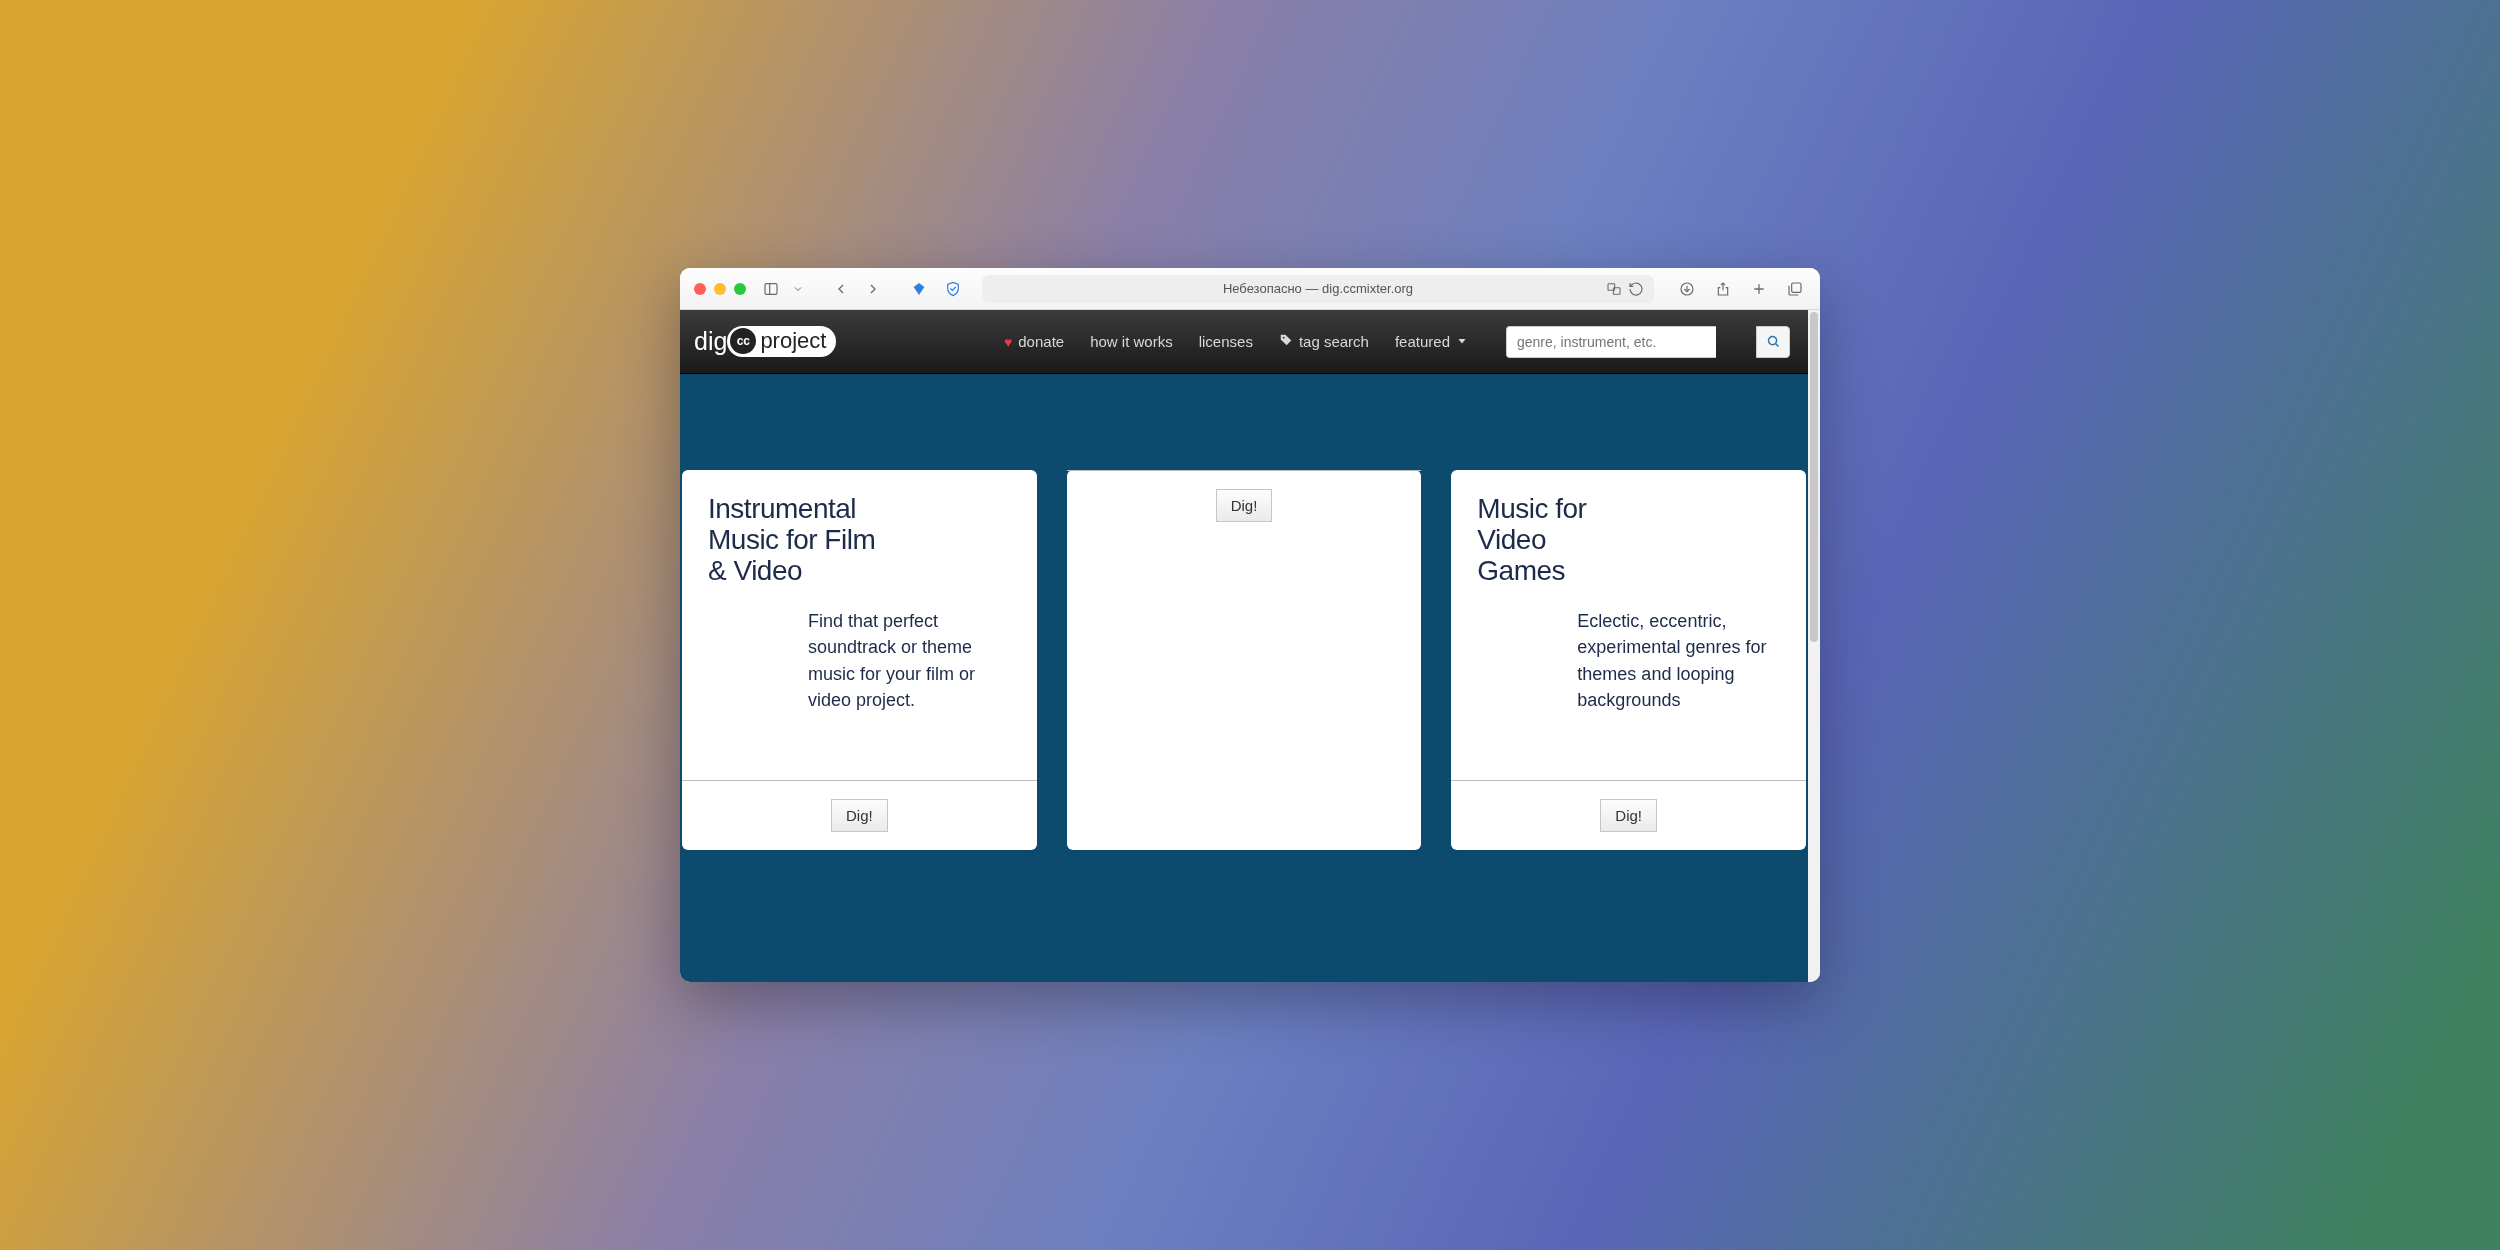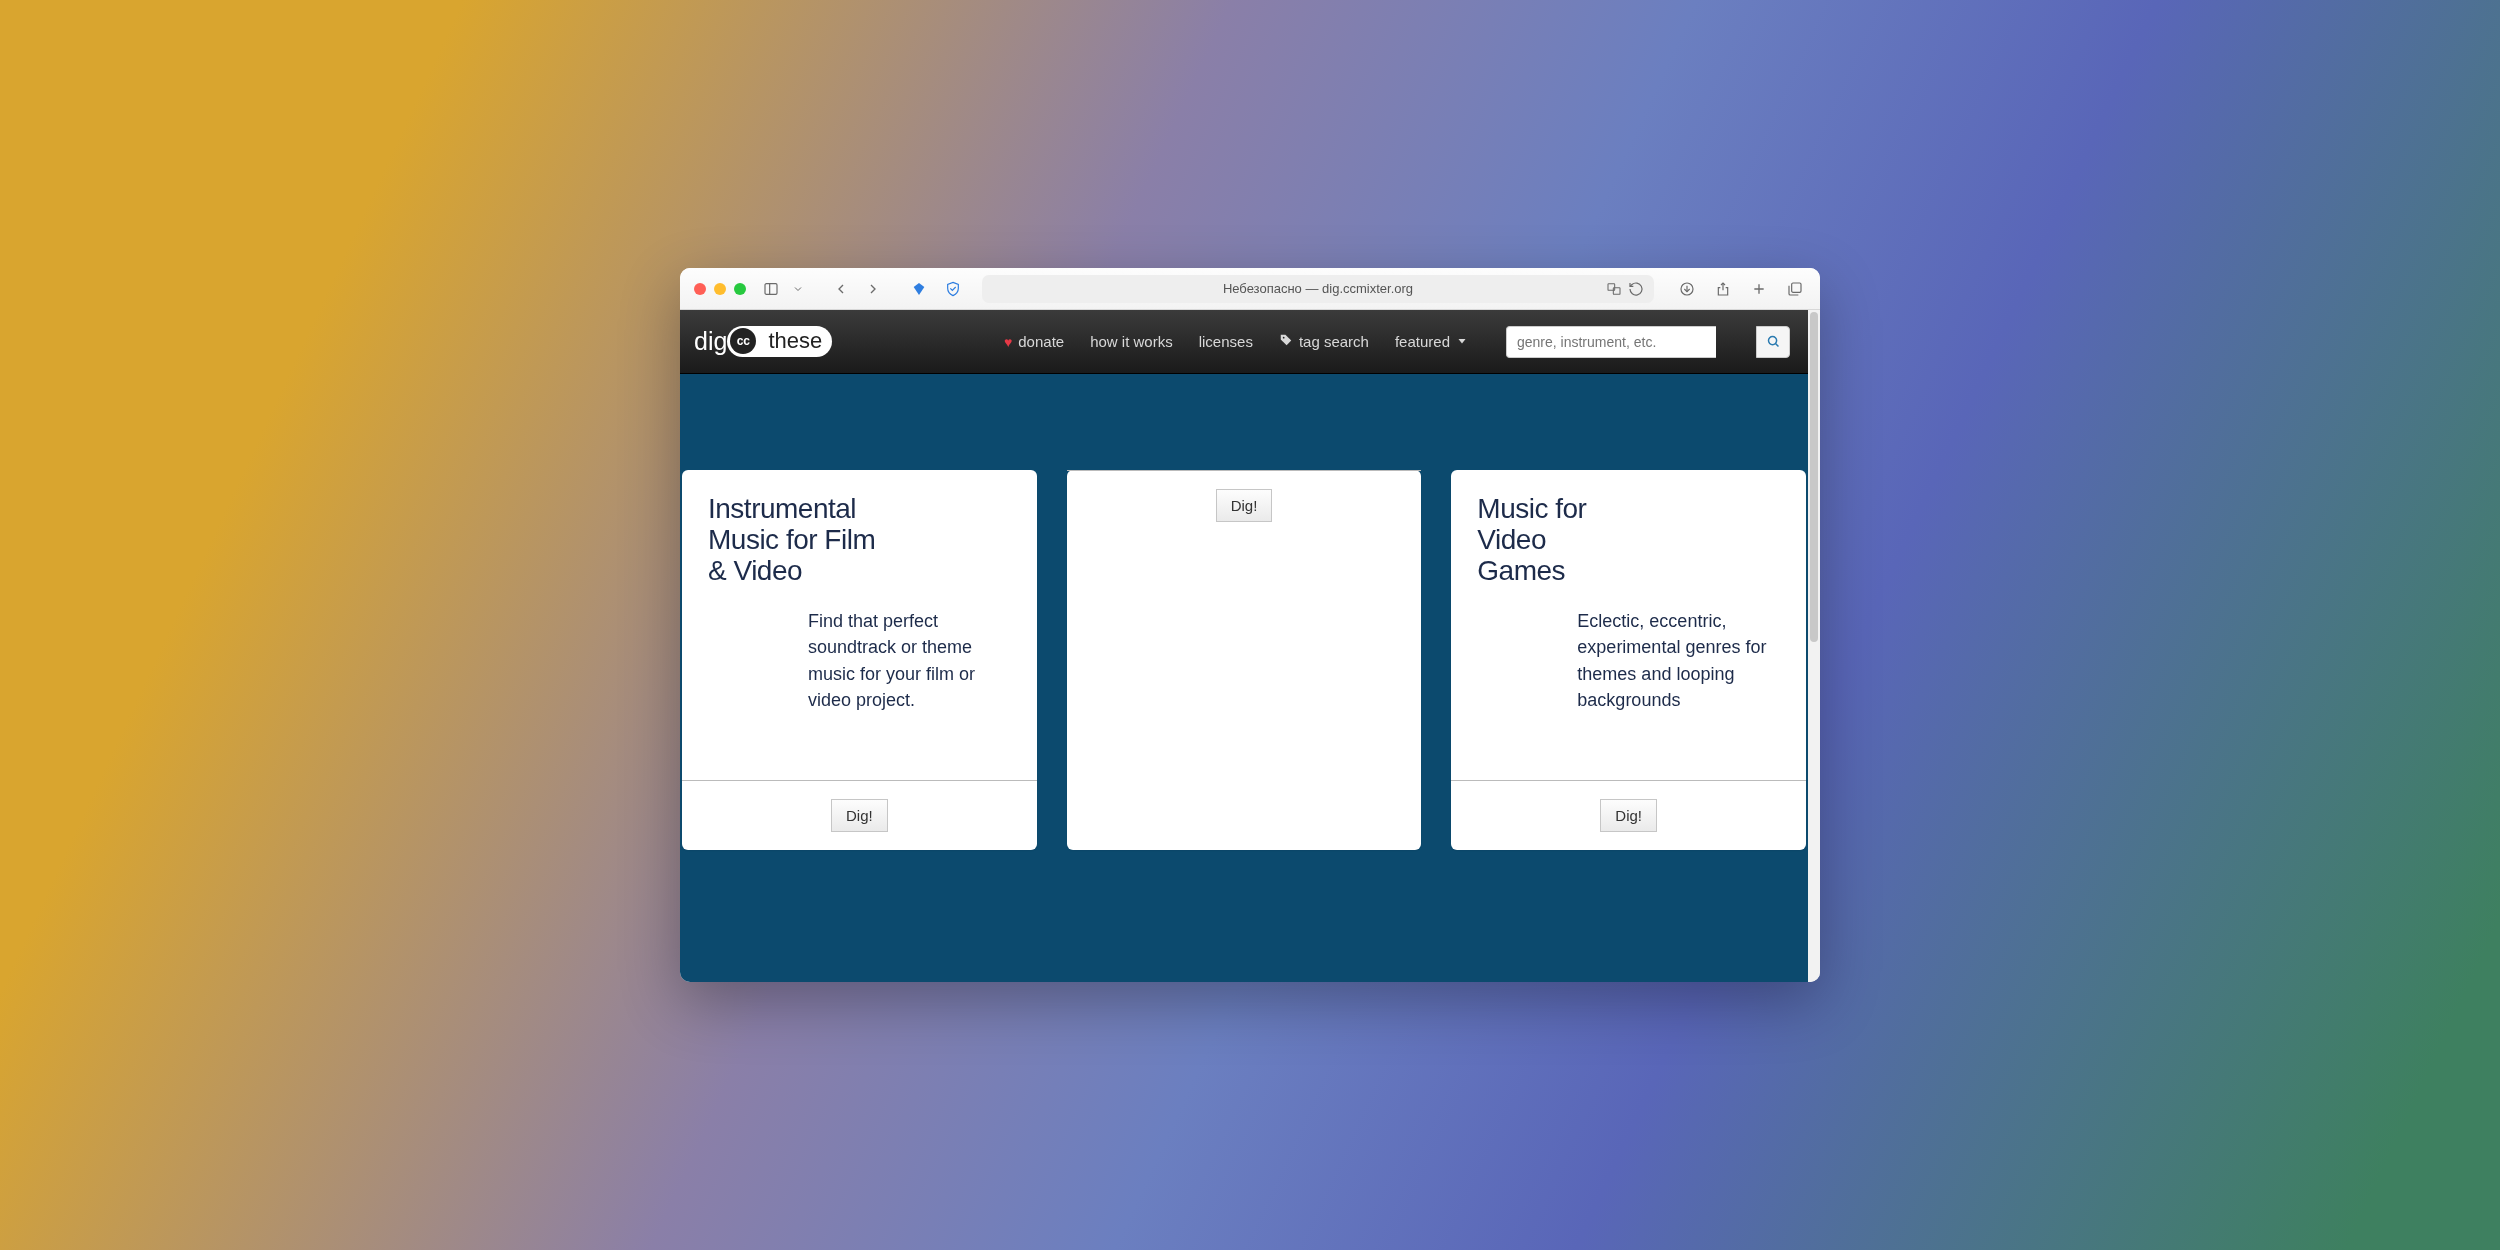--- a/index.html
+++ b/index.html
@@ -71,21 +71,21 @@
 }
 .logo { display: flex; align-items: center; color: #fff; font-weight: 600; font-size: 24px; gap: 2px; }
 .logo .dig { font-weight: 400; font-size: 25px; margin-right: -2px; }
 .logo-pill {
   background: #fff;
   color: #222;
   border-radius: 20px;
   padding: 2px 10px 3px 3px;
   display: inline-flex;
   align-items: center;
-  gap: 12px;
+  gap: 4px;
   font-size: 22px;
   font-weight: 500;
 }
 .cc-circle {
   width: 26px; height: 26px; border-radius: 50%;
   background: #222; color: #fff; font-size: 12px; font-weight: 700;
   display: inline-flex; align-items: center; justify-content: center;
 }
 .nav { display: flex; align-items: center; gap: 26px; margin-left: auto; }
 .nav a { color: #d8d8d8; text-decoration: none; font-size: 15px; display: inline-flex; align-items: center; gap: 6px; }
@@ -244,21 +244,21 @@
   </div>
 
   <div class="content-area">
     <div class="page">
 
       <div class="site-header">
         <div class="logo">
           <span class="dig">dig</span>
           <span class="logo-pill">
             <span class="cc-circle">cc</span>
-            <span>these</span>
+            <span>project</span>
           </span>
         </div>
         <div class="nav">
           <a>
             <span class="heart">♥</span>
             <span>donate</span>
           </a>
           <a>how it works</a>
           <a>licenses</a>
           <a>

